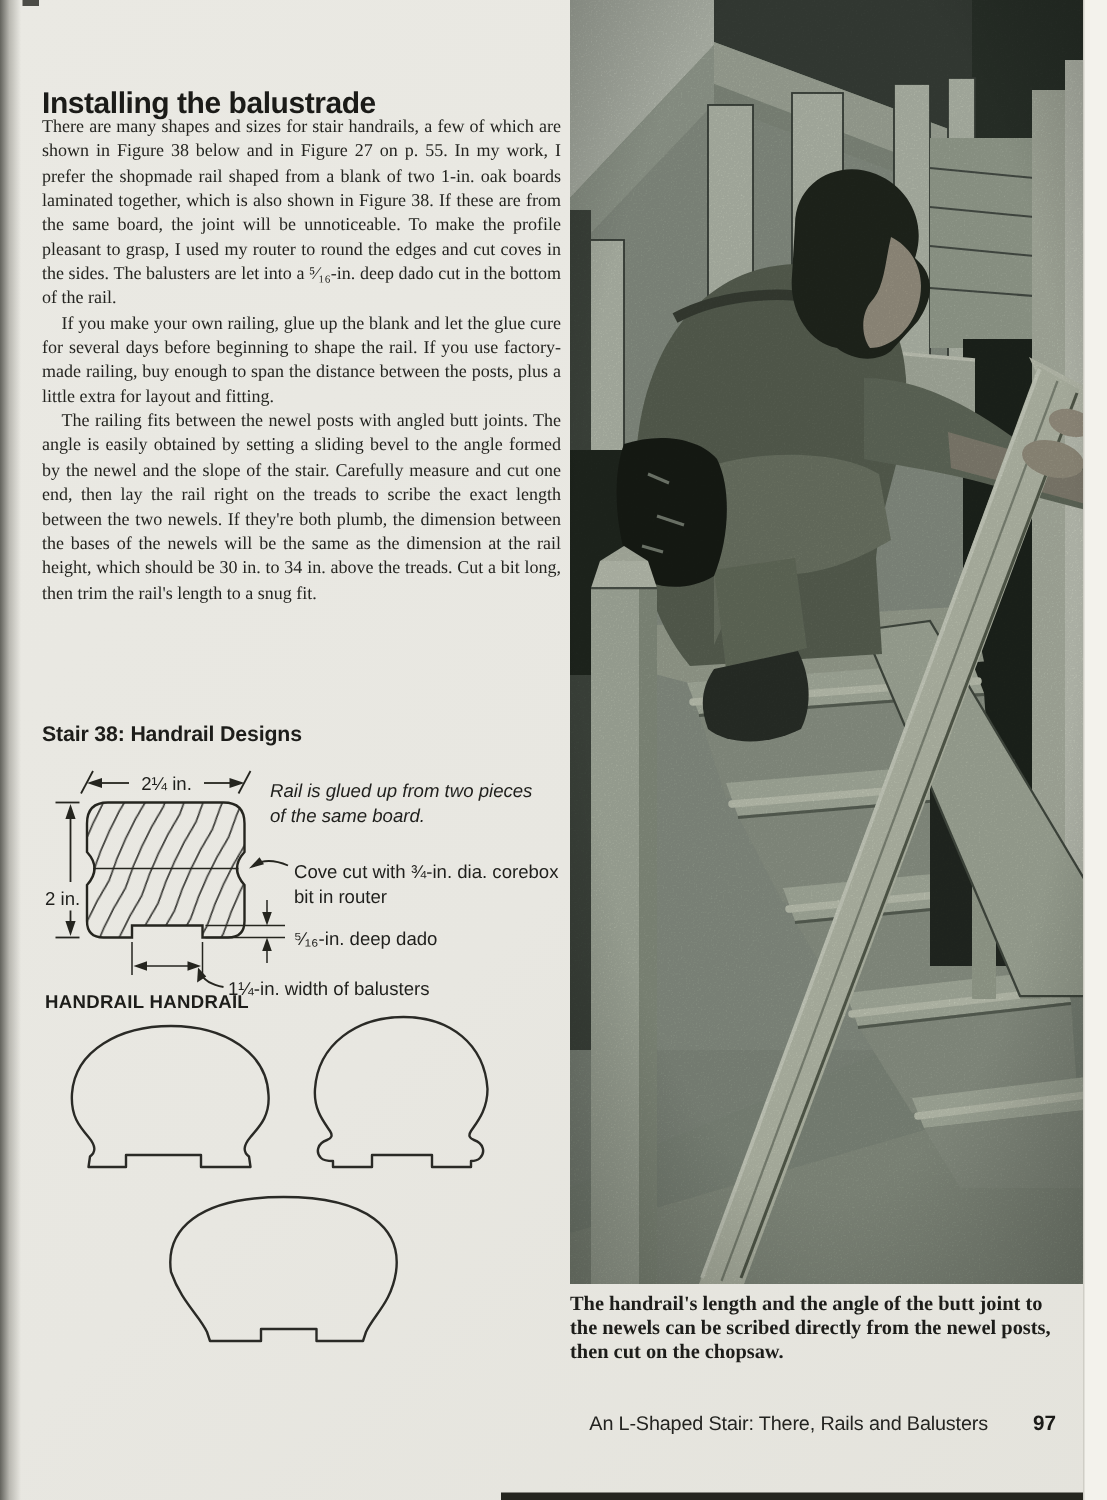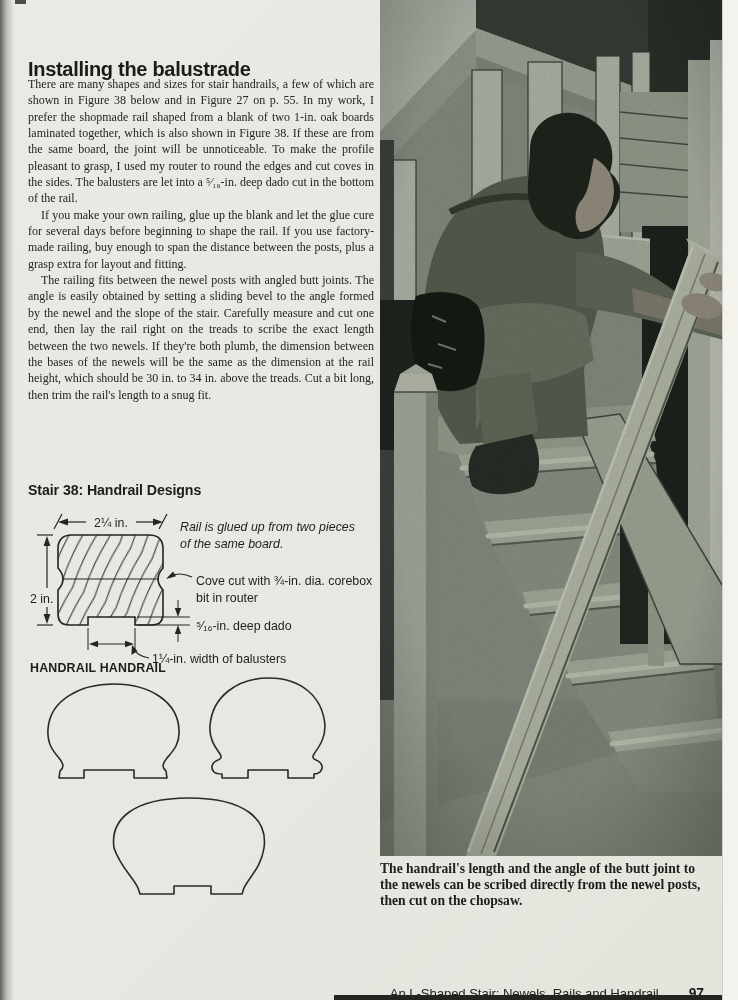--- a/index.html
+++ b/index.html
@@ -33,34 +33,34 @@
     font-size:12.4px;font-weight:700;letter-spacing:0.2px;color:#1d1d1a;}
   .profiles{position:absolute;left:28px;top:674px;width:345px;height:235px;}
 
   .photo{position:absolute;left:380px;top:0;width:344px;height:856px;background:#8e968a;}
   .photo-caption{position:absolute;left:380px;top:861px;width:336px;
     font-family:"Liberation Serif","DejaVu Serif",serif;font-weight:700;
     font-size:13.6px;line-height:16px;color:#1d1d1a;}
   .footer{position:absolute;left:380px;top:941px;width:324px;
     display:flex;justify-content:flex-end;align-items:baseline;gap:30px;}
   .footer .ftext{font-size:13.2px;letter-spacing:-0.1px;color:#232320;}
-  .footer .pnum{font-size:13.8px;font-weight:700;color:#1b1b18;margin-top:45px;}
+  .footer .pnum{font-size:13.8px;font-weight:700;color:#1b1b18;}
 </style>
 </head>
 <body>
 
 <div class="page">
 
   <div class="gutter"></div>
   <div class="corner-mark"></div>
 
   <h1 class="title">Installing the balustrade</h1>
   <div class="bodycopy">
     <p>There are many shapes and sizes for stair handrails, a few of which are shown in Figure 38 below and in Figure 27 on p. 55. In my work, I prefer the shopmade rail shaped from a blank of two 1-in. oak boards laminated together, which is also shown in Figure 38. If these are from the same board, the joint will be unnoticeable. To make the profile pleasant to grasp, I used my router to round the edges and cut coves in the sides. The balusters are let into a ⁵⁄₁₆-in. deep dado cut in the bottom of the rail.</p>
-    <p class="indent">If you make your own railing, glue up the blank and let the glue cure for several days before beginning to shape the rail. If you use factory-made railing, buy enough to span the distance between the posts, plus a grasp extra for layout and fitting.</p>
+    <p class="indent">If you make your own railing, glue up the blank and let the glue cure for several days before beginning to shape the rail. If you use factory-made railing, buy enough to span the distance between the posts, plus a little extra for layout and fitting.</p>
     <p class="indent">The railing fits between the newel posts with angled butt joints. The angle is easily obtained by setting a sliding bevel to the angle formed by the newel and the slope of the stair. Carefully measure and cut one end, then lay the rail right on the treads to scribe the exact length between the two newels. If they're both plumb, the dimension between the bases of the newels will be the same as the dimension at the rail height, which should be 30 in. to 34 in. above the treads. Cut a bit long, then trim the rail's length to a snug fit.</p>
   </div>
 
   <div class="fig-caption">Stair 38: Handrail Designs</div>
 
   <svg class="diagram" viewBox="0 0 345 170">
     <defs>
       <pattern id="hatch" width="12" height="60" patternUnits="userSpaceOnUse" patternTransform="rotate(25)">
         <path d="M6 -5 Q 1 30 6 65" fill="none" stroke="#3a3a36" stroke-width="1.1"></path>
       </pattern>
@@ -252,19 +252,19 @@
 
       <rect width="344" height="856" fill="#4e5c4e" opacity="0.05"></rect>
       <rect width="344" height="856" filter="url(#grain)" opacity="0.16"></rect>
       <rect width="344" height="856" fill="url(#vig)"></rect>
     </svg>
   </div>
 
   <div class="photo-caption">The handrail's length and the angle of the butt joint to the newels can be scribed directly from the newel posts, then cut on the chopsaw.</div>
 
   <div class="footer">
-    <span class="ftext">An L-Shaped Stair: Newels, Rails and Handrail</span>
+    <span class="ftext">An L-Shaped Stair: There, Rails and Balusters</span>
     <span class="pnum">97</span>
   </div>
 
   <div class="bottom-edge"></div>
   <div class="right-edge"></div>
 </div>
 
 </body></html>

